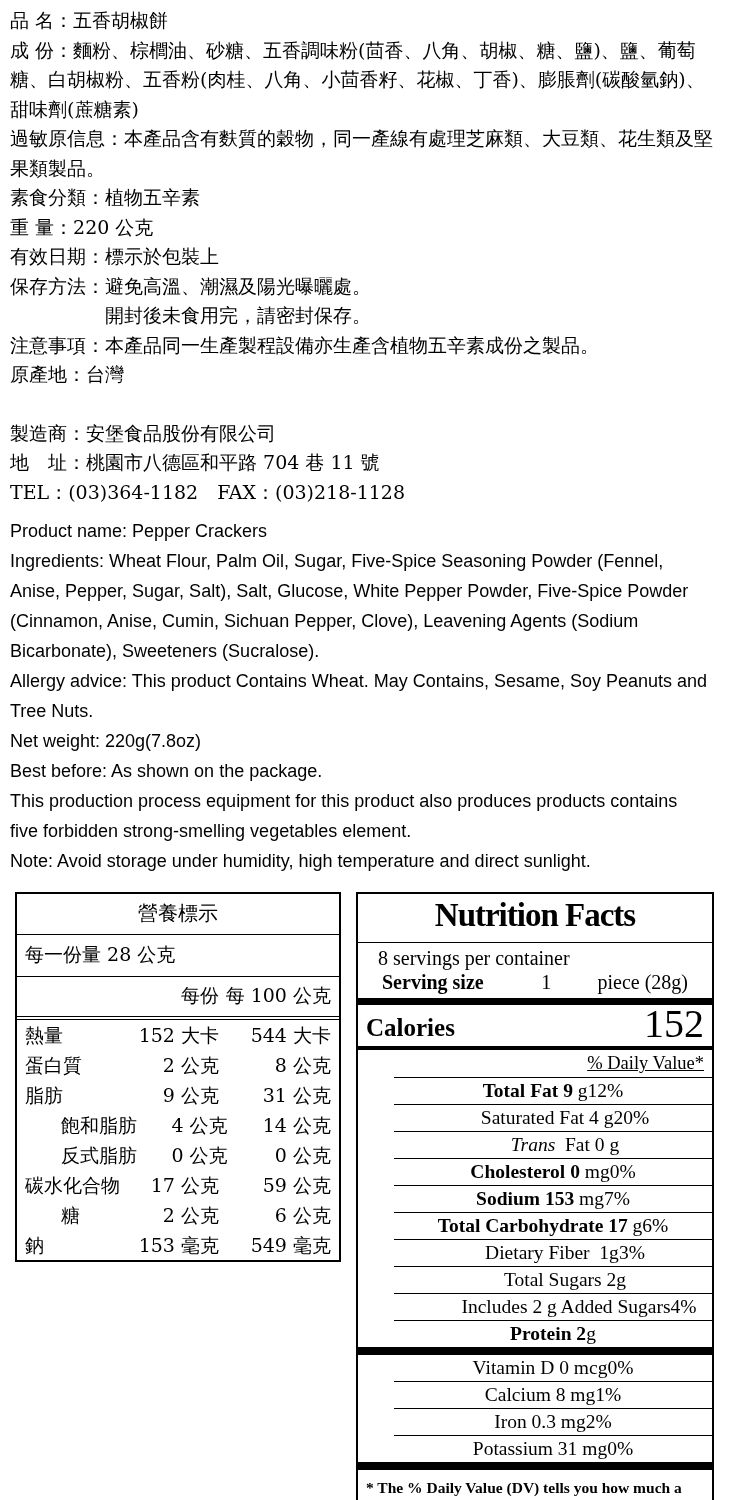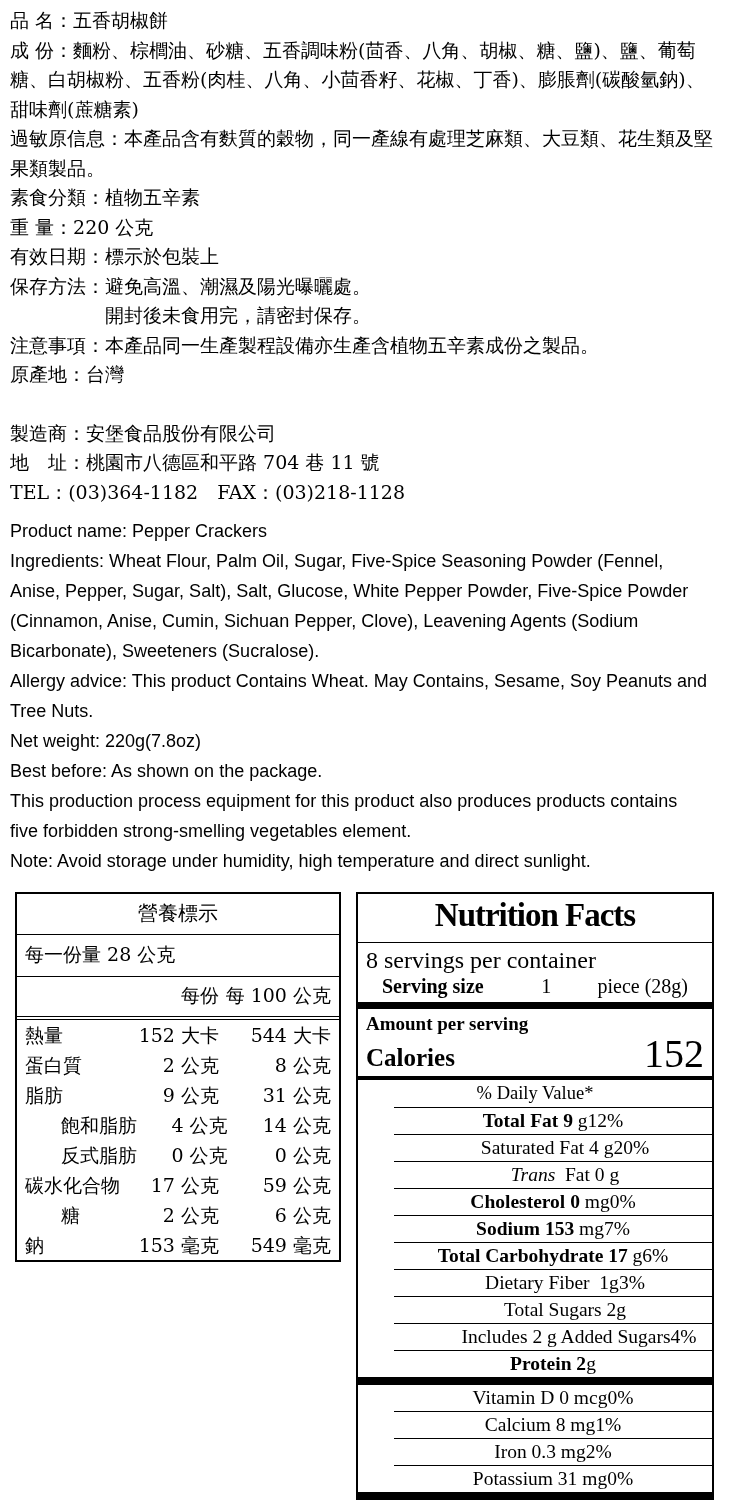--- a/index.html
+++ b/index.html
@@ -31,33 +31,33 @@
   .zht .c-name{flex:1;white-space:pre;}
   .zht .c-name.ind{padding-left:36px;}
   .zht .c1{width:98px;text-align:right;white-space:pre;}
   .zht .c2{width:112px;text-align:right;white-space:pre;}
 
   
   .nf{width:358px;border:2px solid #000;box-sizing:border-box;
       font-family:"Liberation Serif","DejaVu Serif",serif;font-size:19.5px;}
   .nf-title{font-family:Liberation Serif, serif;font-weight:900;font-size:33px;
             letter-spacing:-1px;text-align:center;padding:3px 0 8px;border-bottom:1px solid #000;}
-  .nf-servings{font-size:24px;padding:4px 8px 0;}
+  .nf-servings{font-size:20px;padding:4px 20px 0;}
   .nf-ss{display:flex;align-items:baseline;font-size:20px;padding:1px 24px 4px;}
   .nf-ss .lbl{font-weight:bold;}
   .nf-ss .sp1{flex:1.25;}
   .nf-ss .sp2{flex:1;}
   .bar7{height:7px;background:#000;}
   .bar8{height:8px;background:#000;}
   .nf-amount{font-weight:bold;font-size:19px;padding:4px 8px 0;}
   .nf-cal{display:flex;justify-content:space-between;align-items:flex-end;
           padding:0 8px 3px;border-bottom:4px solid #000;}
   .nf-cal .lbl{font-weight:bold;font-size:25px;line-height:30px;}
   .nf-cal .val{font-size:40px;line-height:38px;}
-  .nf-dv{text-align:center;font-size:18.5px;padding:3px 8px 3px;}
+  .nf-dv{text-align:right;font-size:18.5px;padding:3px 8px 3px;text-decoration:underline;}
   .nf-row{display:flex;justify-content:center;align-items:baseline;
           padding:1px 8px 2px;border-top:1px solid #000;line-height:23px;margin-left:36px;}
   .nf-row .left{white-space:pre;}
   .nf-row .left.ind1{padding-left:24px;}
   .nf-row .left.ind2{padding-left:52px;}
   .nf-row .b{font-weight:bold;}
   .nf-row .i{font-style:italic;}
   .nf-row.novtop{border-top:none;}
   .nf-foot{padding:6px 8px 8px;font-size:15.5px;font-weight:bold;line-height:23.5px;}
 </style>
@@ -151,21 +151,20 @@
       <div class="nf-title">Nutrition Facts</div>
       <div class="nf-servings">8 servings per container</div>
       <div class="nf-ss">
         <span class="lbl">Serving size</span>
         <span class="sp1"></span>
         <span>1</span>
         <span class="sp2"></span>
         <span>piece (28g)</span>
       </div>
       <div class="bar7"></div>
-      <div class="nf-amount">Amount per serving</div>
       <div class="nf-cal">
         <span class="lbl">Calories</span>
         <span class="val">152</span>
       </div>
       <div class="nf-dv">% Daily Value*</div>
 
       <div class="nf-row">
         <span class="left"><span class="b">Total Fat 9</span><span class="i"></span><span> g</span></span>
         <span class="pct">12%</span>
       </div>

